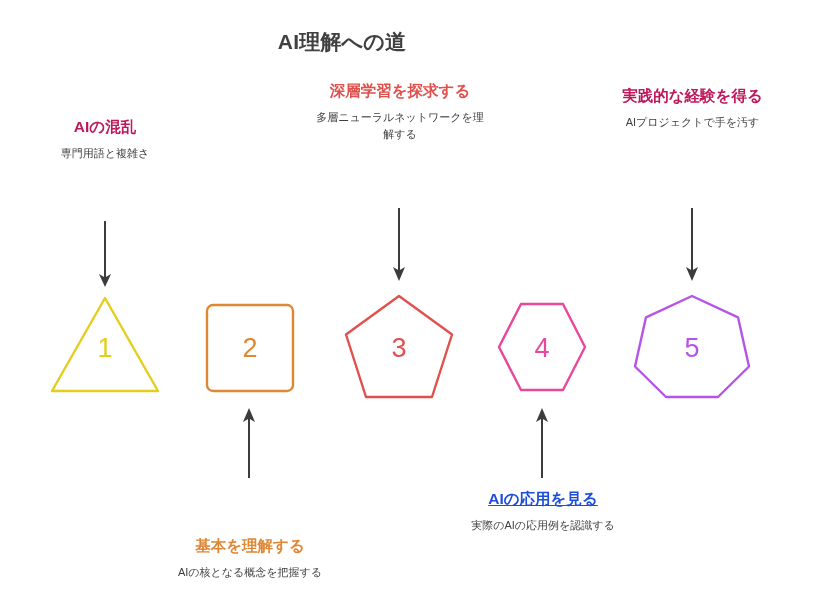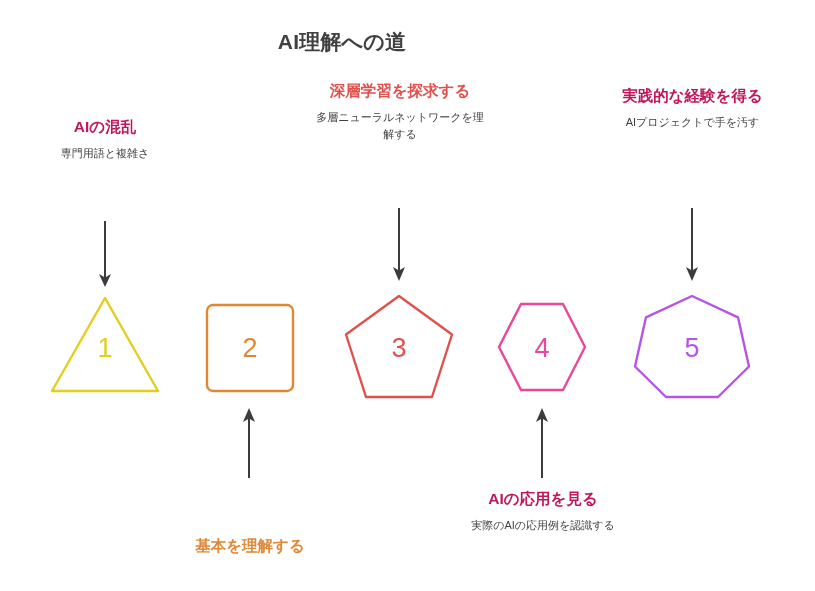--- a/index.html
+++ b/index.html
@@ -95,24 +95,25 @@
     <p class="step-desc">多層ニューラルネットワークを理解する</p>
   </div>
 
   <div class="step-text text-5">
     <p class="step-title" style="color: #be185d;">実践的な経験を得る</p>
     <p class="step-desc">AIプロジェクトで手を汚す</p>
   </div>
 
   <div class="step-text text-2">
     <p class="step-title" style="color: rgb(224, 135, 51);">基本を理解する</p>
+    <p class="step-desc">AIの核となる概念を把握する</p>
   </div>
 
   <div class="step-text text-4">
-    <p class="step-title" style="color: #be185d;">AIの応用を見る</p>
+    <p class="step-title" style="color: #1d4ed8; text-decoration: underline;">AIの応用を見る</p>
     <p class="step-desc">実際のAIの応用例を認識する</p>
   </div>
 
   <svg class="shape-layer" viewBox="0 0 815 591" xmlns="http://www.w3.org/2000/svg">
 
     <g>
       <line x1="105" y1="221" x2="105" y2="278" stroke="#3c3c3c" stroke-width="2"></line>
       <path d="M105 287 L99 274 L105 277.5 L111 274 Z" fill="#3c3c3c"></path>
     </g>
     <g>

